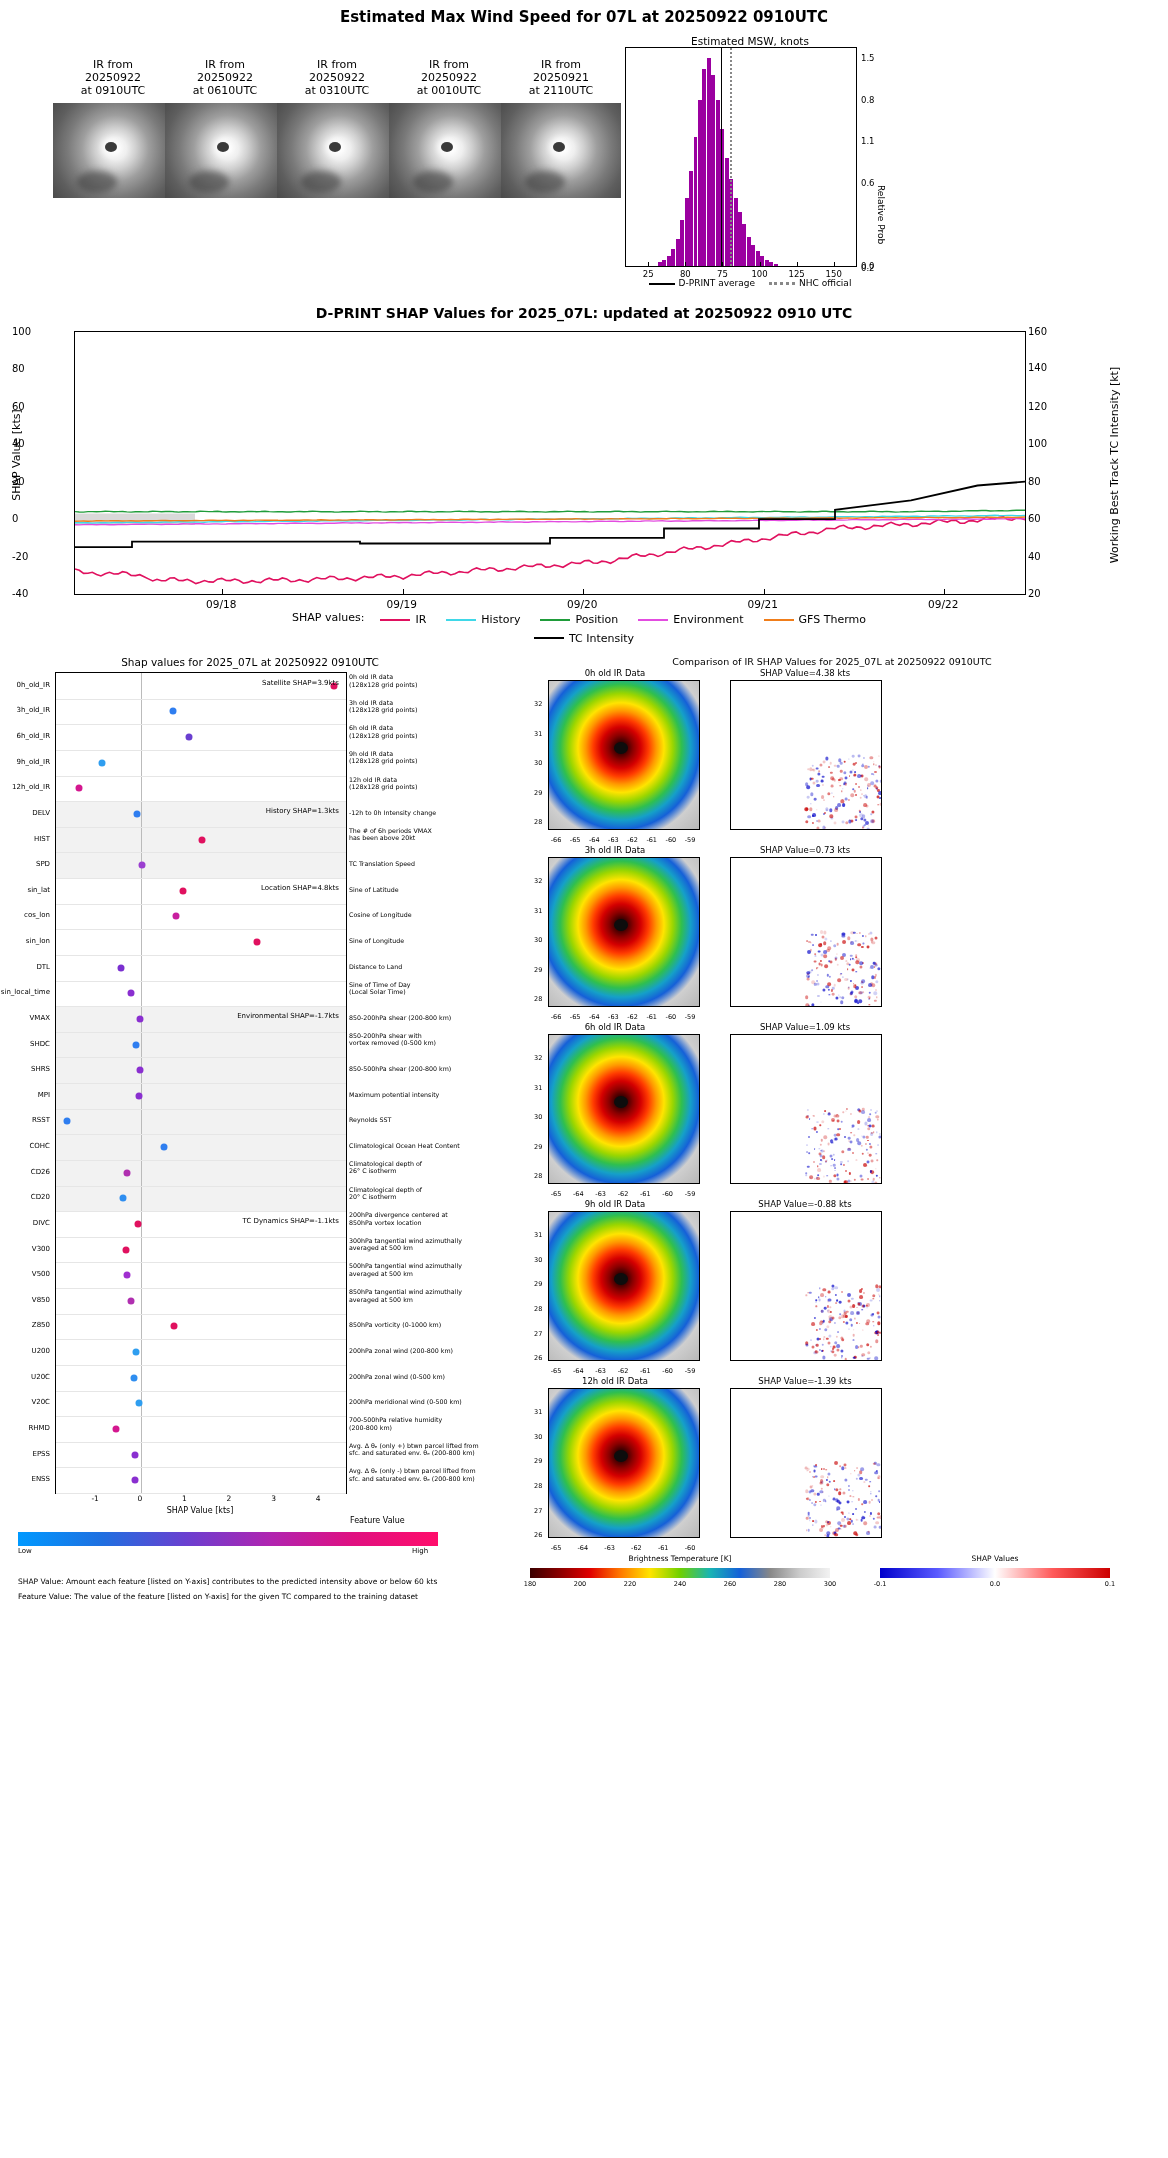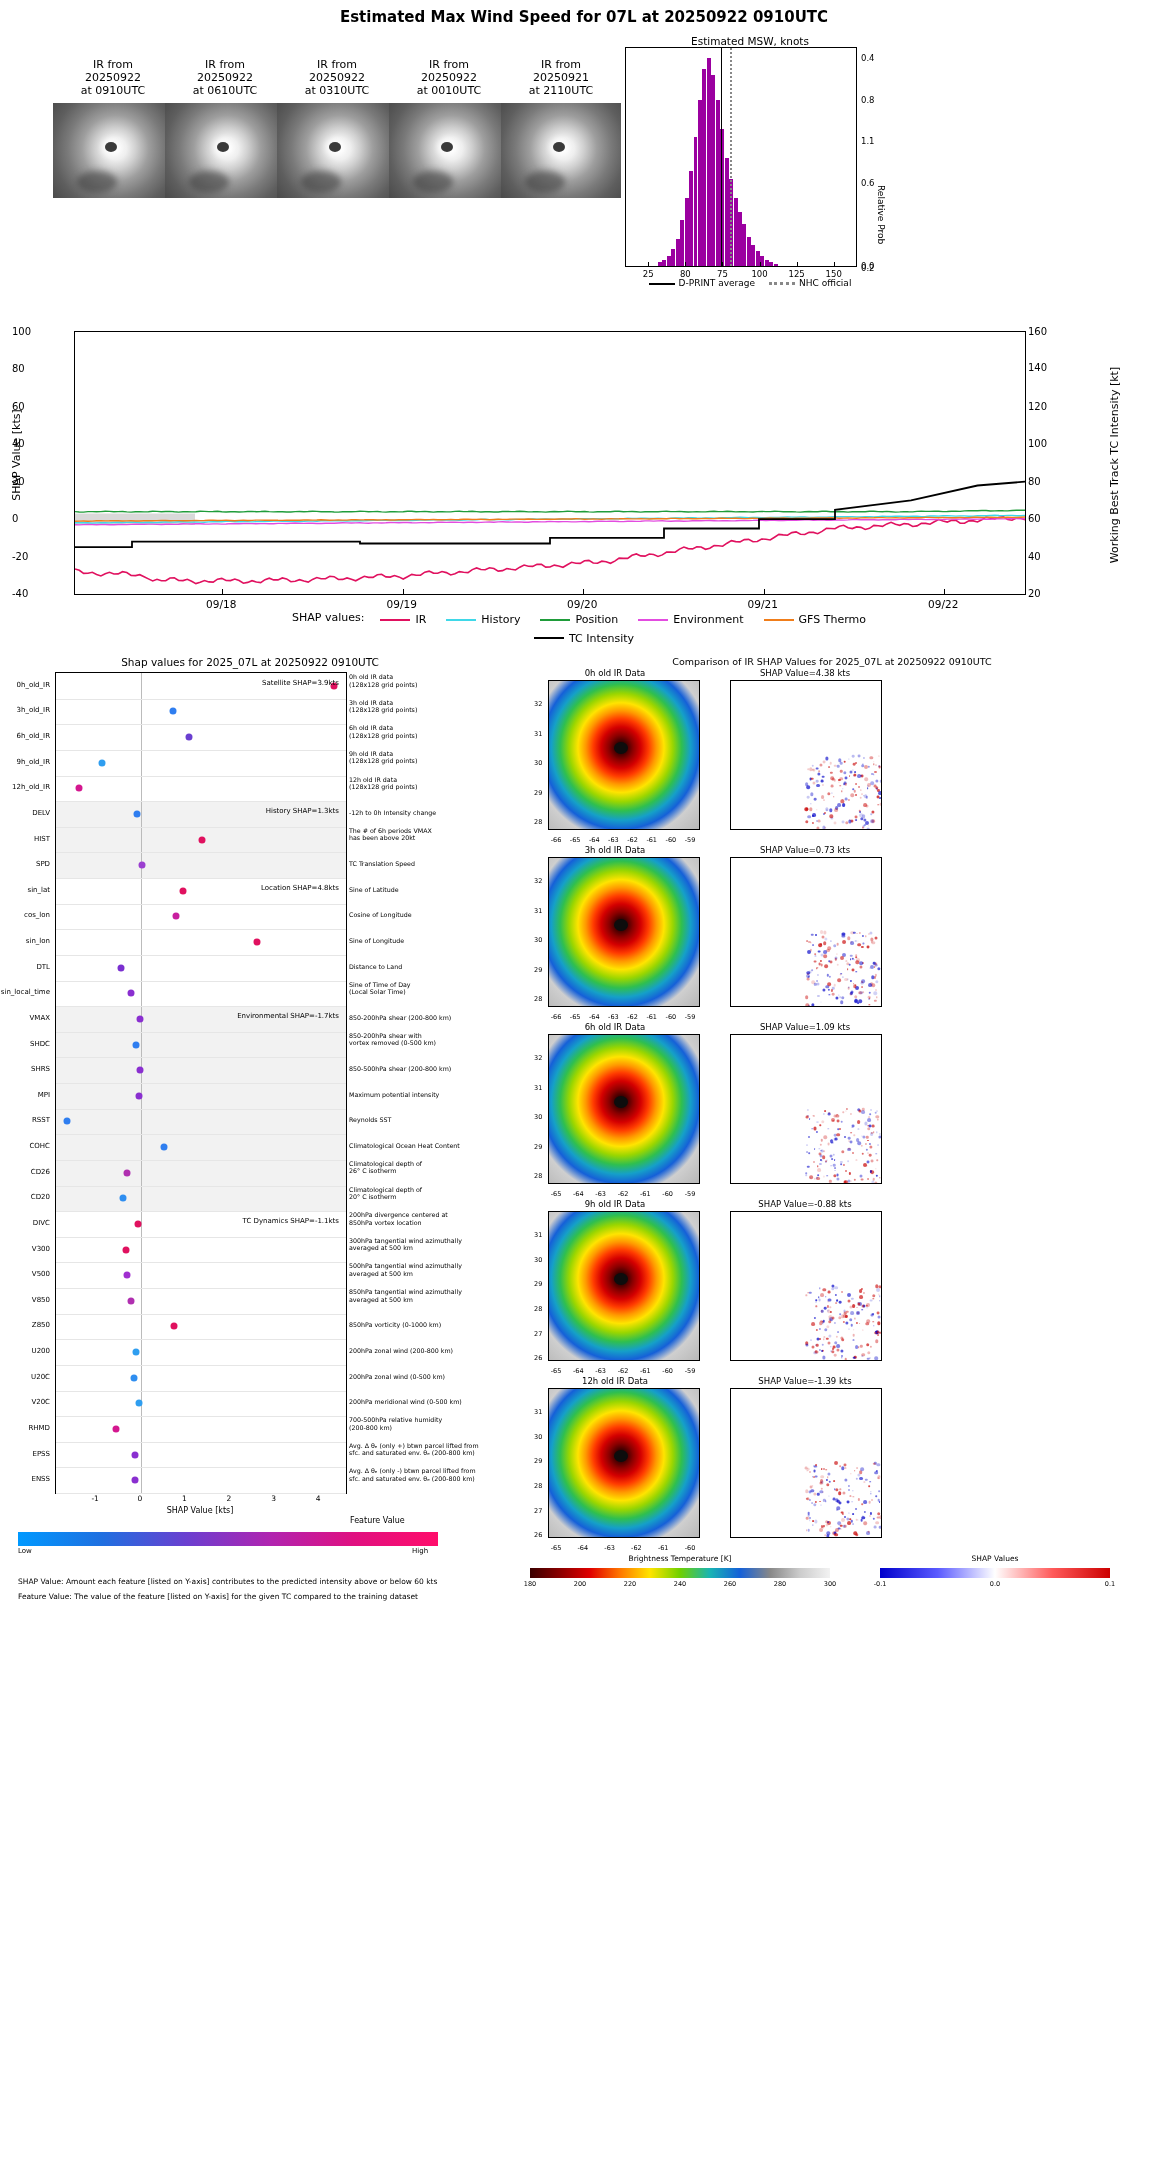--- a/index.html
+++ b/index.html
@@ -112,30 +112,31 @@
       <div class="tickmark" style="left:133.5483870967742px;top:214px;width:1px;height:4px;"></div>
       <div class="xtick" style="left:170.6451612903226px;top:221px;">125</div>
       <div class="tickmark" style="left:170.6451612903226px;top:214px;width:1px;height:4px;"></div>
       <div class="xtick" style="left:207.74193548387098px;top:221px;">150</div>
       <div class="tickmark" style="left:207.74193548387098px;top:214px;width:1px;height:4px;"></div>
       <div class="ytickR" style="left:235px;top:218px;">0.0</div>
       <div class="ytickR" style="left:235px;top:180px;margin-top:40px;">0.2</div>
       <div class="ytickR" style="left:235px;top:134.95238095238096px;">0.6</div>
       <div class="ytickR" style="left:235px;top:93.42857142857142px;">1.1</div>
       <div class="ytickR" style="left:235px;top:51.904761904761926px;">0.8</div>
-      <div class="ytickR" style="left:235px;top:10.38095238095238px;">0.4</div>
+      <div class="ytickR" style="left:235px;top:10.38095238095238px;">1.5</div>
     </div>
 <div style="position:absolute;left:286px;top:150px;transform:rotate(90deg);transform-origin:left top;font-size:9px;white-space:nowrap;">Relative Prob</div>
   </div>
 <div id="histLegend">
   <span><span class="legline"></span><span>D-PRINT average</span></span>
   <span><span class="legdot"></span><span>NHC official</span></span>
 </div>
 
 <div id="tsWrap" class="abs">
+  <div id="tsTitle">D-PRINT SHAP Values for 2025_07L: updated at 20250922 0910 UTC</div>
   <div id="ylabLeft">SHAP Value [kts]</div>
   <div id="ylabRight">Working Best Track TC Intensity [kt]</div>
   <div id="tsPlot">
       <div style="position:absolute;left:147.25px;top:257px;width:1px;height:5px;background:#000;"></div>
       <div style="position:absolute;left:327.75px;top:257px;width:1px;height:5px;background:#000;"></div>
       <div style="position:absolute;left:508.25000000000006px;top:257px;width:1px;height:5px;background:#000;"></div>
       <div style="position:absolute;left:688.75px;top:257px;width:1px;height:5px;background:#000;"></div>
       <div style="position:absolute;left:869.25px;top:257px;width:1px;height:5px;background:#000;"></div>
       <svg width="950" height="262" style="position:absolute;left:0;top:0;">
         <rect x="0" y="181.5285714285714" width="120" height="11.228571428571456" fill="#d9d9d9"></rect>

